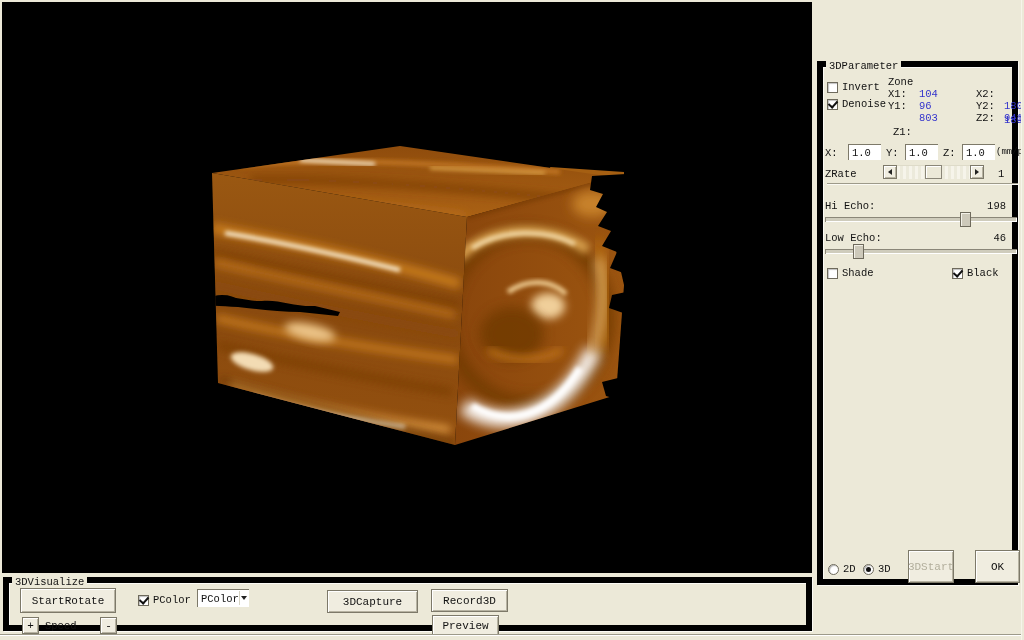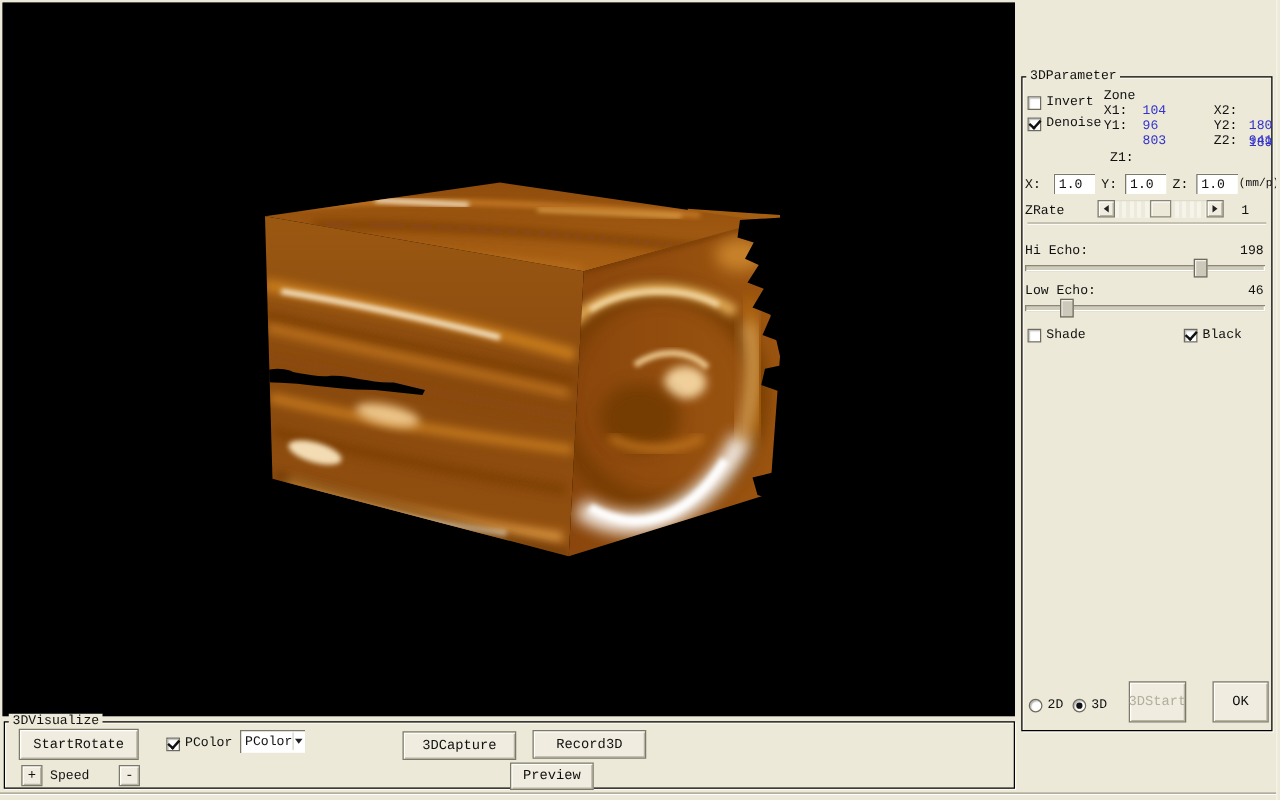--- a/index.html
+++ b/index.html
@@ -10,21 +10,21 @@
   html,body{width:1024px;height:640px;overflow:hidden;}
   body{
     position:relative;background:var(--panel-bg);
     font-family:"Liberation Mono","DejaVu Sans Mono",monospace;
     font-size:10.5px;color:var(--text);
   }
   
   #viewport{position:absolute;left:2px;top:2px;width:810px;height:571px;background:#000;}
   
   .groupbox{
-    position:absolute;border:1px solid #000000;
+    position:absolute;border:6px solid #000000;
     box-shadow:inset 1px 1px 0 var(--edge-light),1px 1px 0 var(--edge-light);
   }
   .gb-label{
     position:absolute;left:3px;top:-7px;background:var(--panel-bg);
     padding:0 3px;line-height:12px;white-space:nowrap;
   }
   
   .row{position:absolute;display:flex;align-items:center;gap:4px;white-space:nowrap;}
   .cb{width:11px;height:11px;background:var(--field-bg);border:1px solid #6e6a5c;
       box-shadow:inset 1px 1px 1px rgba(0,0,0,.25);position:relative;flex:0 0 auto;}
@@ -266,18 +266,18 @@
   <div class="row" style="left:129px;top:11px;">
     <span class="cb on"></span>
     <span>PColor</span>
   </div>
   <div class="combo" style="left:188px;top:6px;">
     <span class="combo-text">PColor</span>
     <span class="combo-arrow"></span>
   </div>
 
   <div class="push-btn" style="left:318px;top:7px;width:91px;height:23px;">3DCapture</div>
-  <div class="push-btn" style="left:422px;top:6px;width:91px;height:23px;">Record3D</div>
-  <div class="push-btn" style="left:404px;top:32px;width:67px;height:22px;">Preview</div>
+  <div class="push-btn" style="left:422px;top:6px;width:77px;height:23px;">Record3D</div>
+  <div class="push-btn" style="left:423px;top:32px;width:67px;height:22px;">Preview</div>
 </div>
 
 <div id="win-bottom-edge"></div>
 <div id="win-right-edge"></div>
 
 </body></html>

